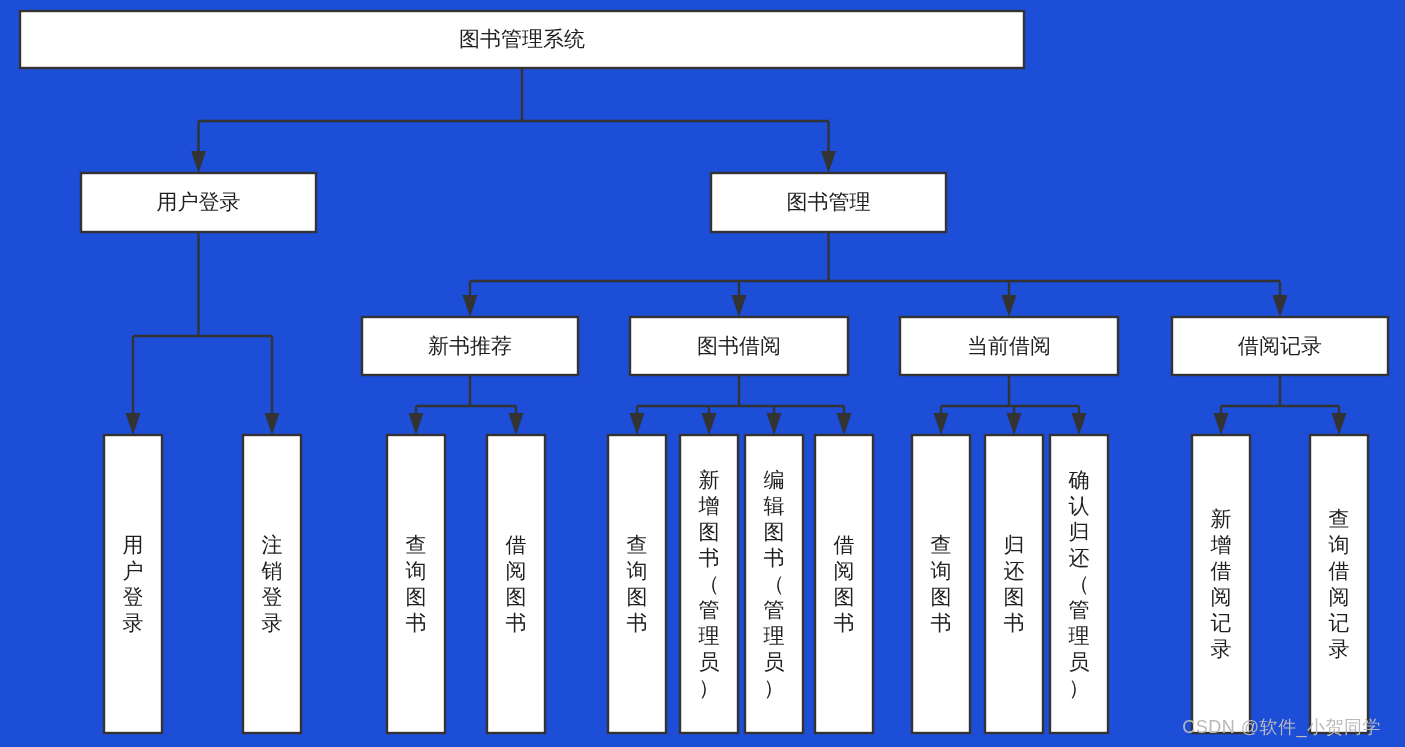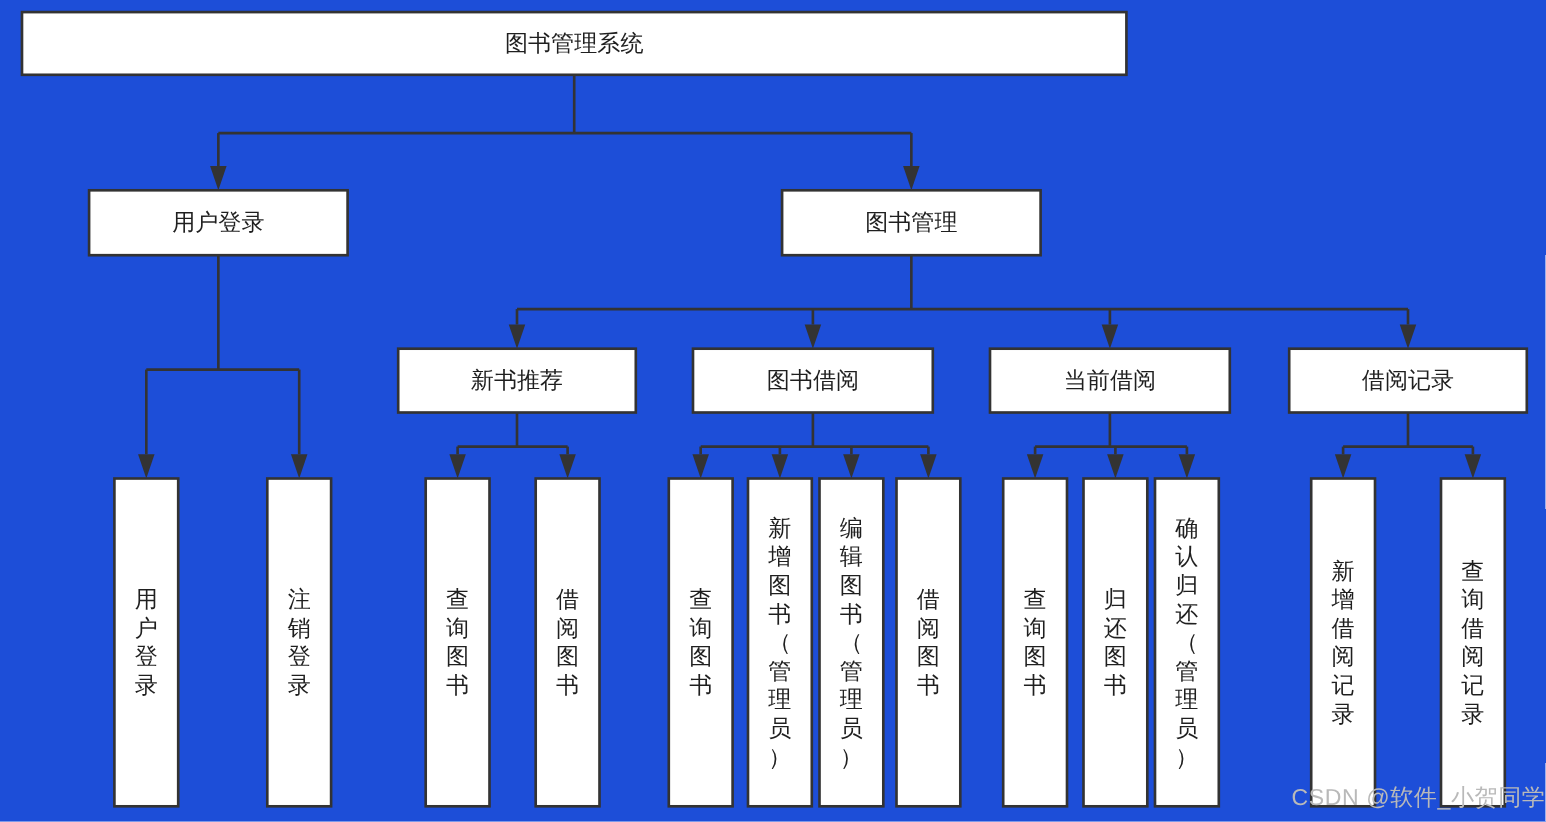--- a/index.html
+++ b/index.html
@@ -47,24 +47,24 @@
     stroke-width: 2.4;
     fill: none;
     stroke-linecap: butt;
   }
   .arrow-head {
     fill: #333333;
     stroke: none;
   }
   .watermark {
     position: absolute;
-    right: 0;
+    right: 24px;
     bottom: 8px;
     font-family: "Liberation Sans", "DejaVu Sans", sans-serif;
-    font-size: 21px;
+    font-size: 18px;
     color: #b9b9b9;
     letter-spacing: 0.5px;
     white-space: nowrap;
     pointer-events: none;
   }
 </style>
 </head>
 <body>
 
 <div id="diagram-root">

